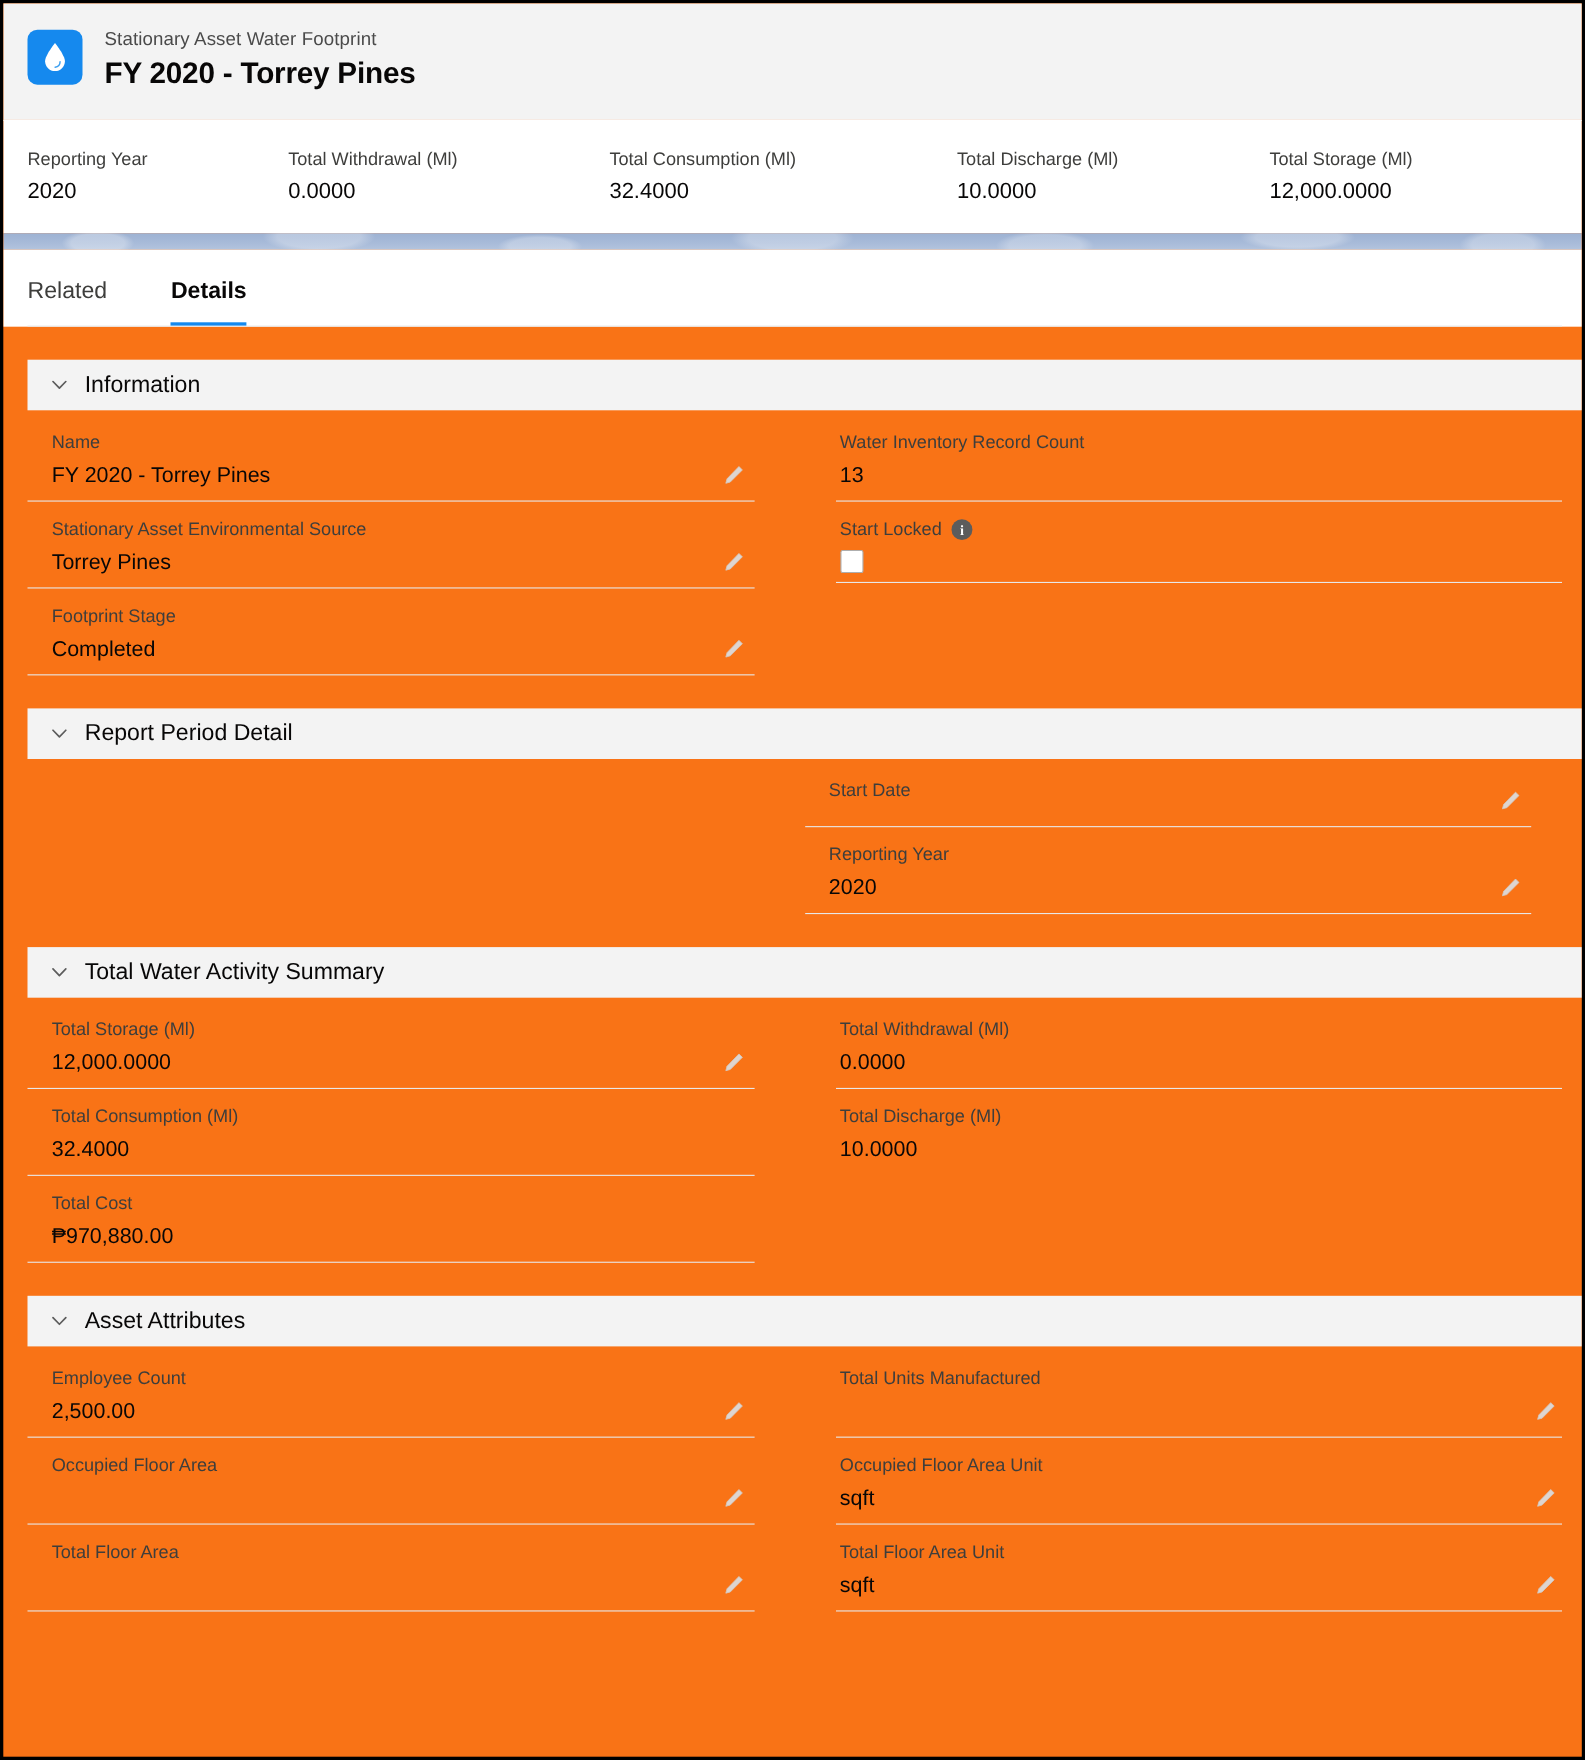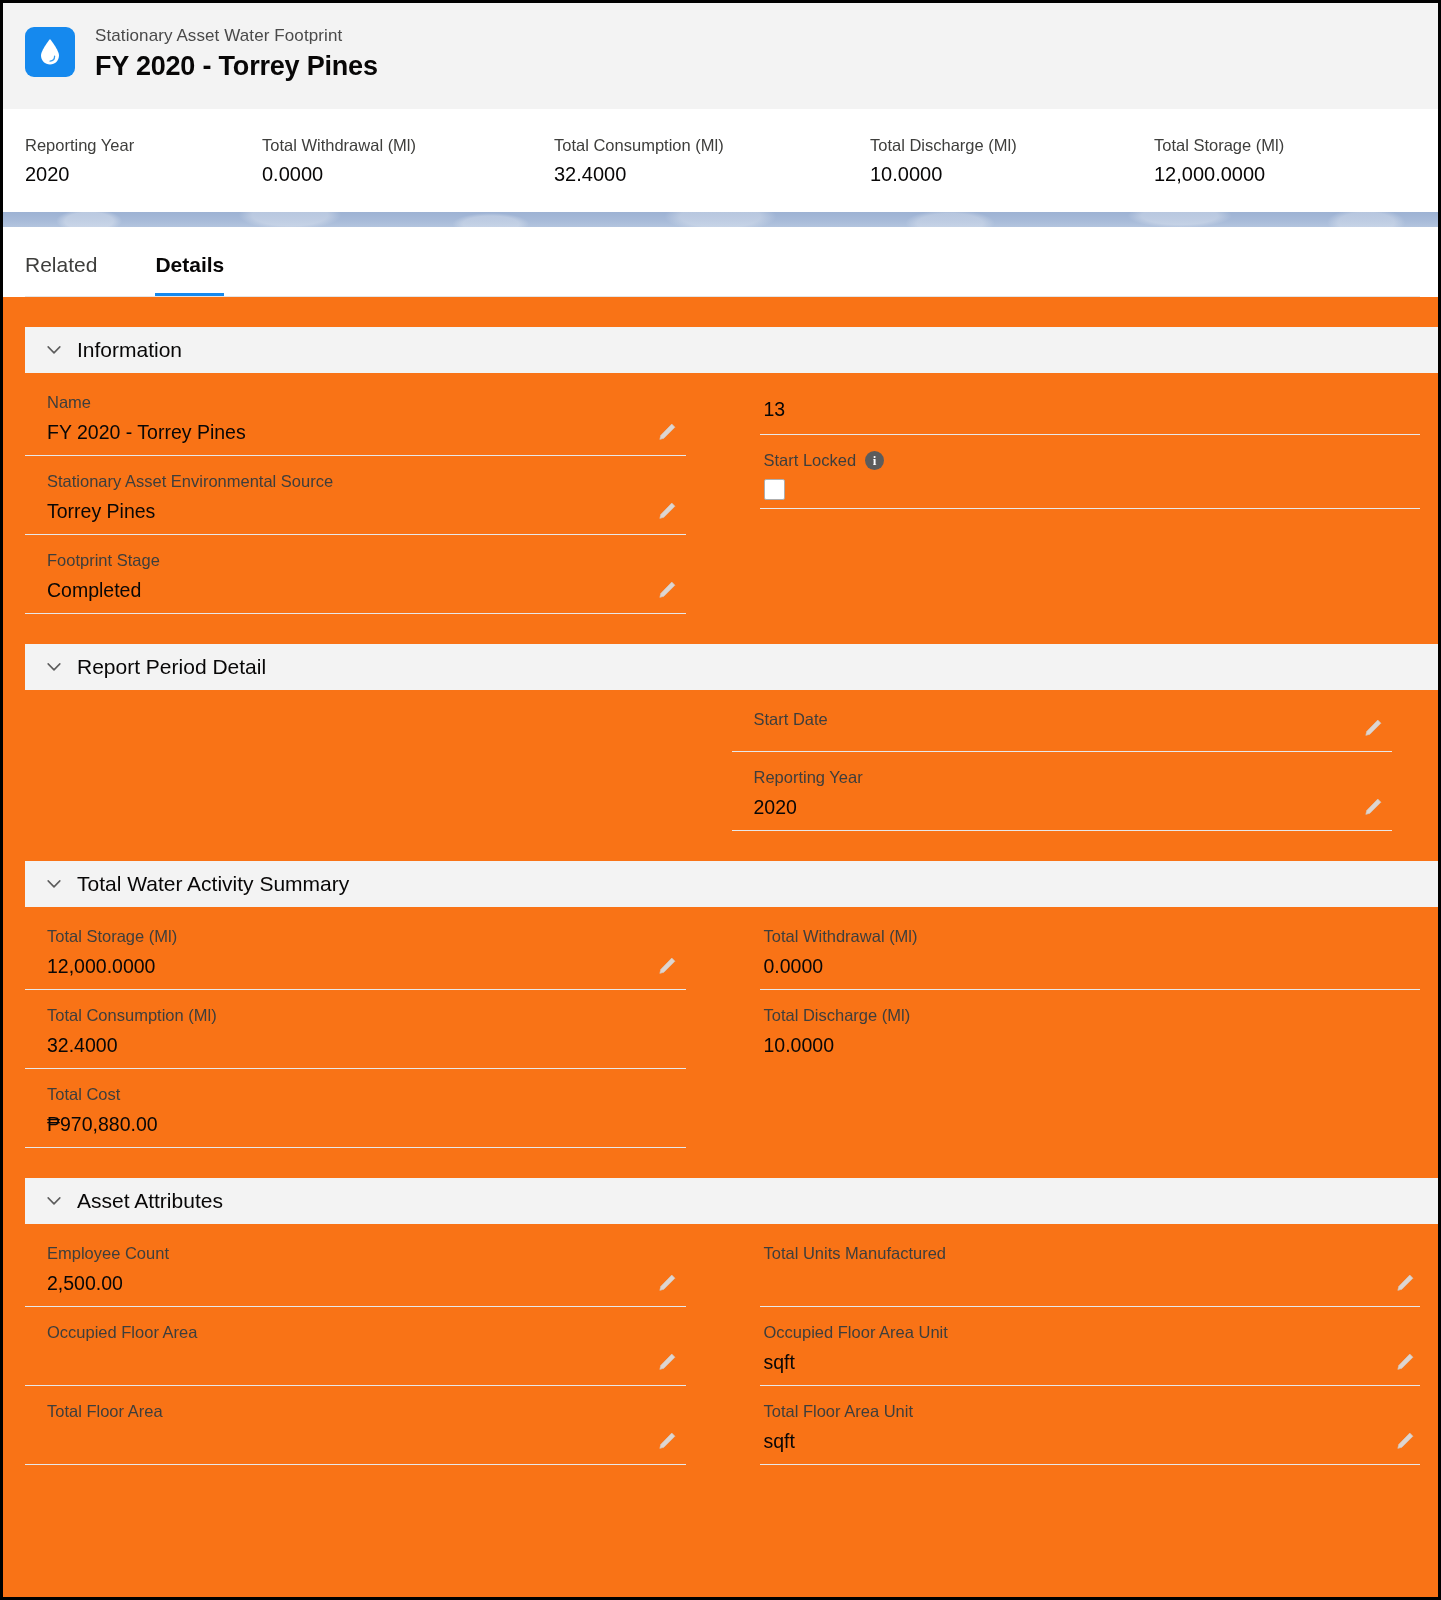--- a/index.html
+++ b/index.html
@@ -312,20 +312,21 @@
         <div class="field">
           <div class="f-label">Footprint Stage</div>
           <div class="f-value">Completed</div>
           <svg class="pencil" viewBox="0 0 24 24" aria-hidden="true">
             <path d="M17.2 3.4 L20.6 6.8 L8.6 18.8 L4.2 20 L5.4 15.6 Z" fill="#dddbda" stroke="#cfcdcc" stroke-width="0.8" stroke-linejoin="round"></path>
           </svg>
         </div>
       </div>
       <div class="col col-right">
         <div class="field">
+          <div class="f-label">Water Inventory Record Count</div>
           <div class="f-value">13</div>
         </div>
         <div class="field">
           <div class="f-label">
             <span>Start Locked</span>
             <span class="info-icon">i</span>
           </div>
           <div class="checkbox"></div>
         </div>
       </div>

